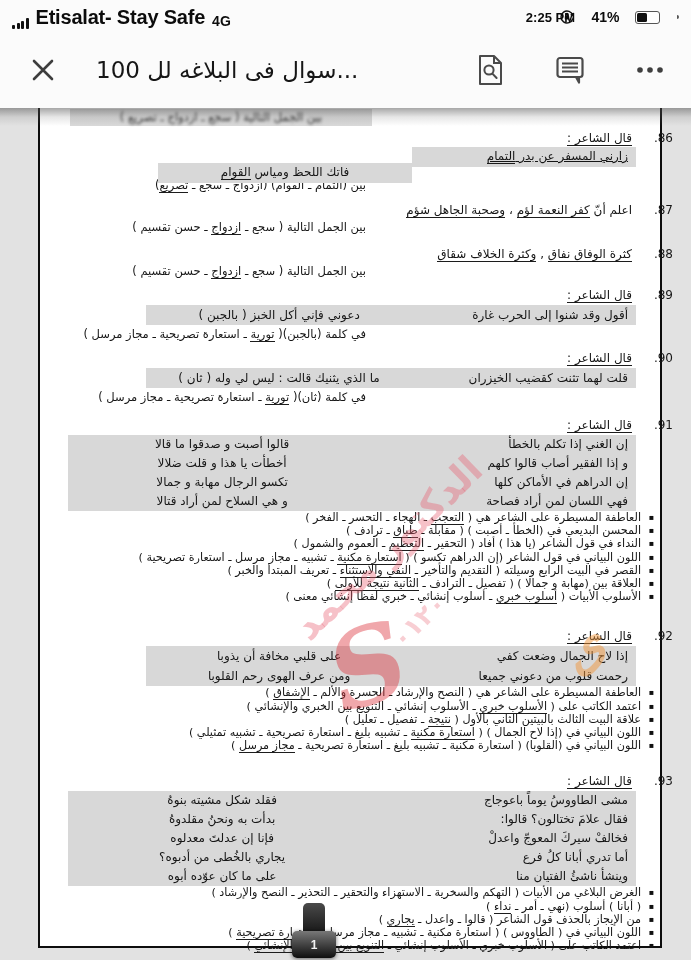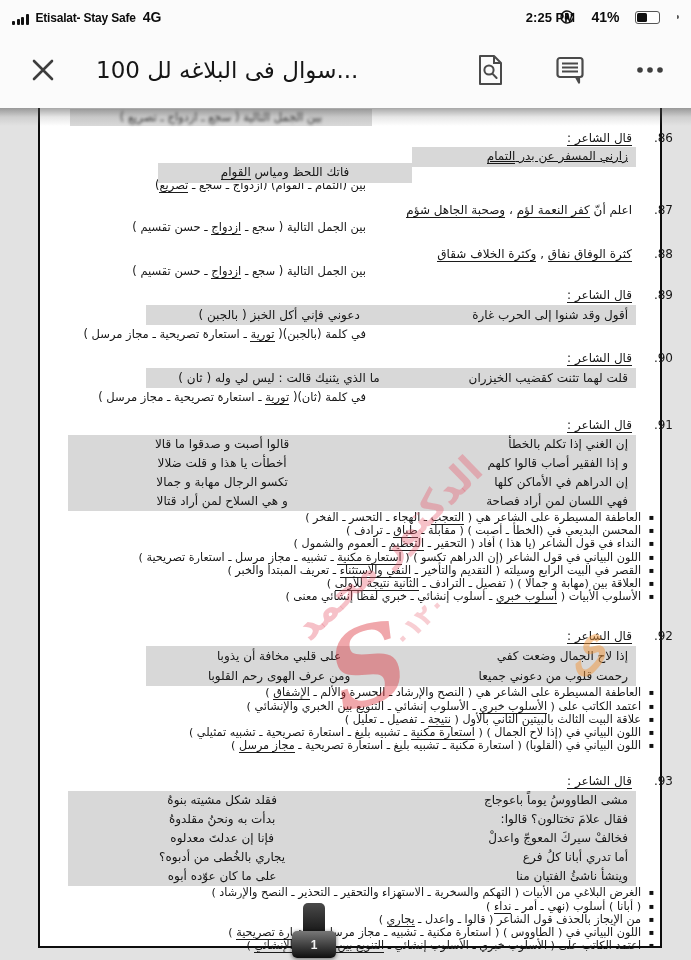--- a/index.html
+++ b/index.html
@@ -2,21 +2,21 @@
 <html><head>
 <meta charset="utf-8">
 <style>
   html,body{margin:0;padding:0;}
   body{width:691px;height:960px;background:#e2e2e2;overflow:hidden;
        font-family:"DejaVu Sans",sans-serif;position:relative;}
   
   #statusbar{height:30px;background:#fbfbfb;display:flex;align-items:center;
     padding:2px 12px 0 12px;font-family:"Liberation Sans",sans-serif;color:#0c0c0c;position:relative;}
   .sb-left{display:flex;align-items:flex-end;gap:7px;}
-  .carrier{font-size:12px;font-weight:700;letter-spacing:-.2px;}
+  .carrier{font-size:20px;font-weight:700;letter-spacing:-.2px;}
   .network{font-size:14px;font-weight:600;}
   .sb-time{position:absolute;left:4px;right:116px;text-align:right;font-size:13px;font-weight:700;}
   .sb-right{margin-left:auto;display:flex;align-items:center;gap:16px;}
   .battpct{font-size:14px;font-weight:600;}
   .sigbars{display:flex;align-items:flex-end;gap:1.5px;height:11px;}
   .sigbars i{display:block;width:3px;background:#111;border-radius:1px;}
   .batt{width:23px;height:11px;border:1px solid #555;border-radius:3px;position:relative;background:#fff;}
   .batt i{position:absolute;left:1px;top:1px;bottom:1px;width:40%;background:#111;border-radius:1.5px;}
   .battcap{width:1.6px;height:4px;background:#555;border-radius:0 2px 2px 0;margin-left:1px;}
   

